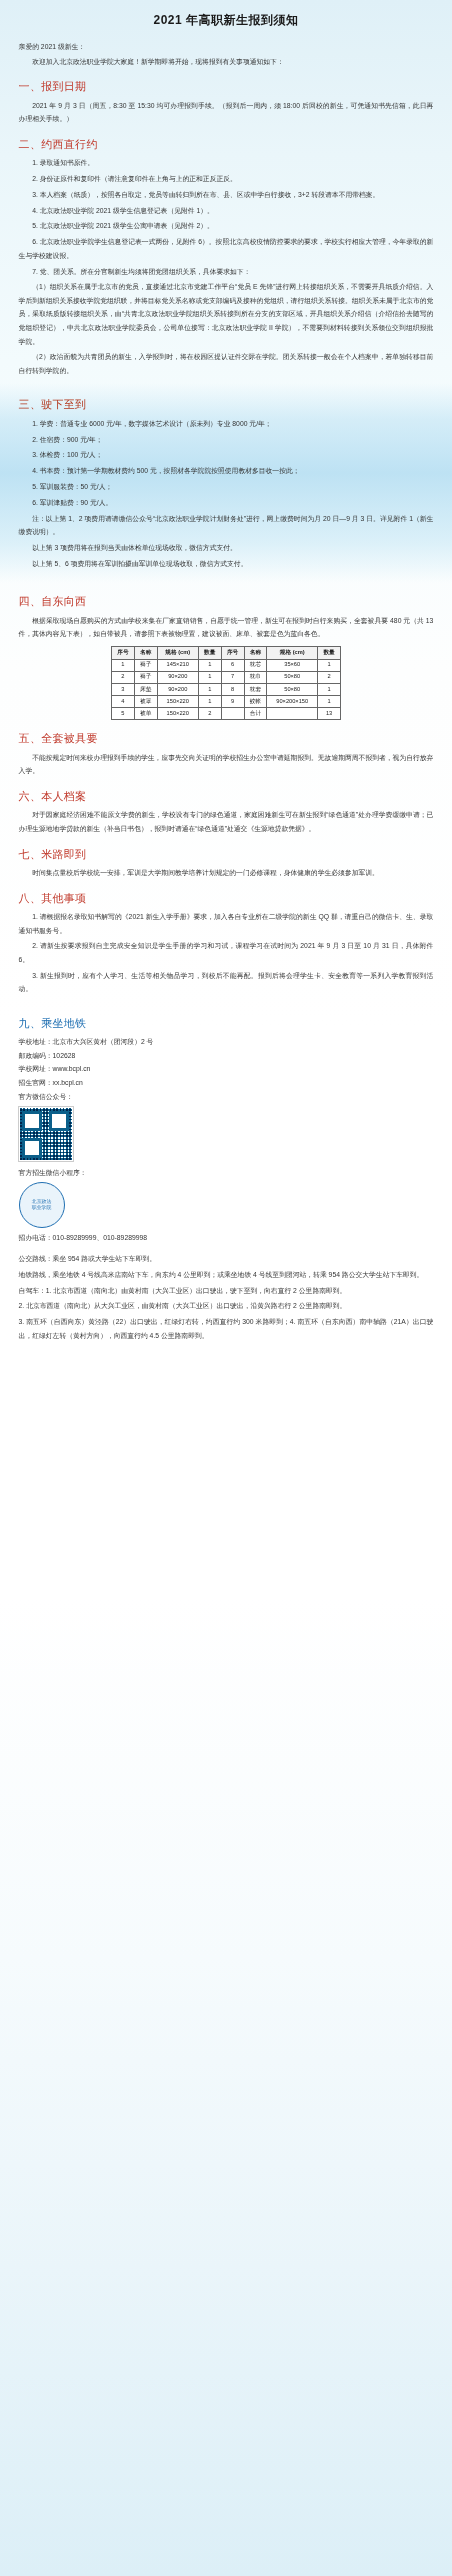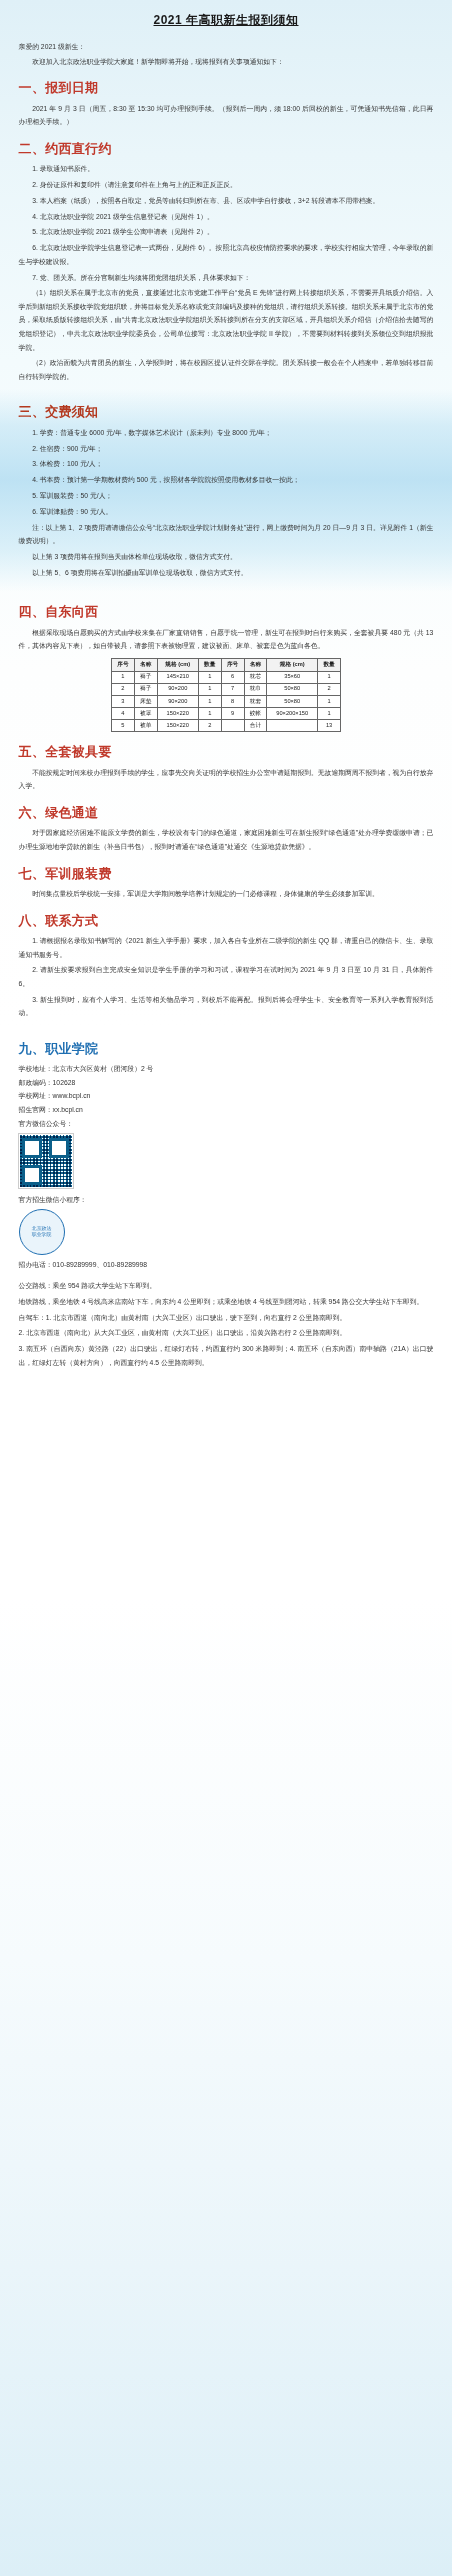--- a/index.html
+++ b/index.html
@@ -22,21 +22,20 @@
   }
   .title-band {
     padding: 12px 0 7.7px 0;
     text-align: center;
   }
   .doc-title {
     font-size: 12px;
     font-weight: bold;
     color: #1a1a1a;
     letter-spacing: 0.5px;
-    text-decoration: underline;
   }
   .content {
     padding: 0 18.6px;
     box-sizing: border-box;
   }
   p.para {
     font-size: 6.8px;
     line-height: 2.0;
     color: #333333;
     margin: 0 0 2.2px 0;
@@ -45,22 +44,22 @@
   p.indent {
     text-indent: 2em;
   }
   .salute {
     font-size: 6.8px;
     line-height: 2.0;
     color: #333333;
     margin: 3.3px 0 1.1px 0;
   }
   h2.sec {
-    font-size: 13px;
-    font-weight: bold;
+    font-size: 11px;
+    font-weight: normal;
     color: #c0392b;
     margin: 11px 0 4.4px 0;
     letter-spacing: 0.3px;
   }
   h2.sec.blue { color: #1f6fb2; }
   .section-body { margin-bottom: 3.3px; }
 
   
   .fees-block {
     position: relative;
@@ -174,21 +173,21 @@
       <p class="para indent">3. 本人档案（纸质），按照各自取定，党员等由转归到所在市、县、区或中学自行接收，3+2 转段请本不用带档案。</p>
       <p class="para indent">4. 北京政法职业学院 2021 级学生信息登记表（见附件 1）。</p>
       <p class="para indent">5. 北京政法职业学院 2021 级学生公寓申请表（见附件 2）。</p>
       <p class="para indent">6. 北京政法职业学院学生信息登记表一式两份，见附件 6）。按照北京高校疫情防控要求的要求，学校实行相应大管理，今年录取的新生与学校建设报。</p>
       <p class="para indent">7. 党、团关系。所在分官制新生均须将团党团组织关系，具体要求如下：</p>
       <p class="para indent">（1）组织关系在属于北京市的党员，直接通过北京市党建工作平台“党员 E 先锋”进行网上转接组织关系，不需要开具纸质介绍信。入学后到新组织关系接收学院党组织联，并将目标党关系名称或党支部编码及接种的党组织，请行组织关系转接。组织关系未属于北京市的党员，采取纸质版转接组织关系，由“共青北京政法职业学院组织关系转接到所在分支的支部区域，开具组织关系介绍信（介绍信拾去随写的党组织登记），中共北京政法职业学院委员会，公司单位接写：北京政法职业学院 II 学院），不需要到材料转接到关系领位交到组织报批学院。</p>
       <p class="para indent">（2）政治面貌为共青团员的新生，入学报到时，将在校园区提认证件交际在学院。团关系转接一般会在个人档案中，若单独转移目前自行转到学院的。</p>
     </div>
 
     <div class="fees-block">
-      <h2 class="sec">三、交费须知</h2>
+      <h2 class="sec">三、驶下至到</h2>
       <div class="section-body">
         <p class="para indent">1. 学费：普通专业 6000 元/年，数字媒体艺术设计（原未列）专业 8000 元/年；</p>
         <p class="para indent">2. 住宿费：900 元/年；</p>
         <p class="para indent">3. 体检费：100 元/人；</p>
         <p class="para indent">4. 书本费：预计第一学期教材费约 500 元，按照材各学院院按照使用教材多目收一按此；</p>
         <p class="para indent">5. 军训服装费：50 元/人；</p>
         <p class="para indent">6. 军训津贴费：90 元/人。</p>
         <p class="para indent">注：以上第 1、2 项费用请请缴信公众号“北京政法职业学院计划财务处”进行，网上缴费时间为月 20 日—9 月 3 日。详见附件 1（新生缴费说明）。</p>
         <p class="para indent">以上第 3 项费用将在报到当天由体检单位现场收取，微信方式支付。</p>
         <p class="para indent">以上第 5、6 项费用将在军训拍摄由军训单位现场收取，微信方式支付。</p>
@@ -264,40 +263,40 @@
           </tr>
         </tbody>
       </table>
     </div>
 
     <h2 class="sec">五、全套被具要</h2>
     <div class="section-body">
       <p class="para indent">不能按规定时间来校办理报到手续的学生，应事先交向关证明的学校招生办公室中请延期报到。无故逾期两周不报到者，视为自行放弃入学。</p>
     </div>
 
-    <h2 class="sec">六、绿色通道</h2>
+    <h2 class="sec">六、本人档案</h2>
     <div class="section-body">
       <p class="para indent">对于因家庭经济困难不能原文学费的新生，学校设有专门的绿色通道，家庭困难新生可在新生报到“绿色通道”处办理学费缓缴申请；已办理生源地地学贷款的新生（补当日书包），报到时请通在“绿色通道”处通交《生源地贷款凭据》。</p>
     </div>
 
-    <h2 class="sec">七、军训服装费</h2>
+    <h2 class="sec">七、米路即到</h2>
     <div class="section-body">
       <p class="para indent">时间集点量校后学校统一安排，军训是大学期间教学培养计划规定的一门必修课程，身体健康的学生必须参加军训。</p>
     </div>
 
-    <h2 class="sec">八、联系方式</h2>
+    <h2 class="sec">八、其他事项</h2>
     <div class="section-body">
       <p class="para indent">1. 请根据报名录取知书解写的《2021 新生入学手册》要求，加入各自专业所在二级学院的新生 QQ 群，请重自己的微信卡、生、录取通知书服务号。</p>
       <p class="para indent">2. 请新生按要求报到自主完成安全知识是学生手册的学习和习试，课程学习在试时间为 2021 年 9 月 3 日至 10 月 31 日，具体附件 6。</p>
       <p class="para indent">3. 新生报到时，应有个人学习、生活等相关物品学习，到校后不能再配。报到后将会理学生卡、安全教育等一系列入学教育报到活动。</p>
     </div>
 
     <div class="divider-space"></div>
 
-    <h2 class="sec blue">九、职业学院</h2>
+    <h2 class="sec blue">九、乘坐地铁</h2>
     <div class="section-body">
       <p class="contact-line"><span>学校地址：</span><span>北京市大兴区黄村（团河段）2 号</span></p>
       <p class="contact-line"><span>邮政编码：</span><span>102628</span></p>
       <p class="contact-line"><span>学校网址：</span><span>www.bcpl.cn</span></p>
       <p class="contact-line"><span>招生官网：</span><span>xx.bcpl.cn</span></p>
       <p class="contact-line">官方微信公众号：</p>
 
       <div class="qr-row">
         <div class="qr">
             <span class="qr-corner-bl"></span>

